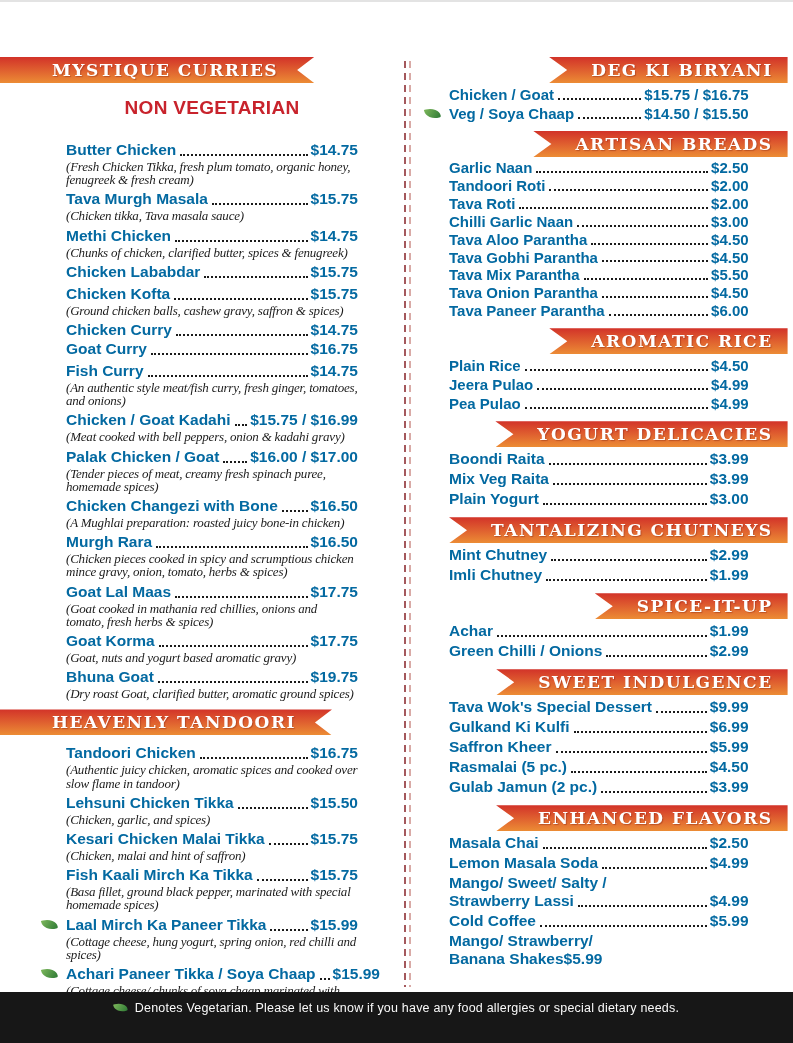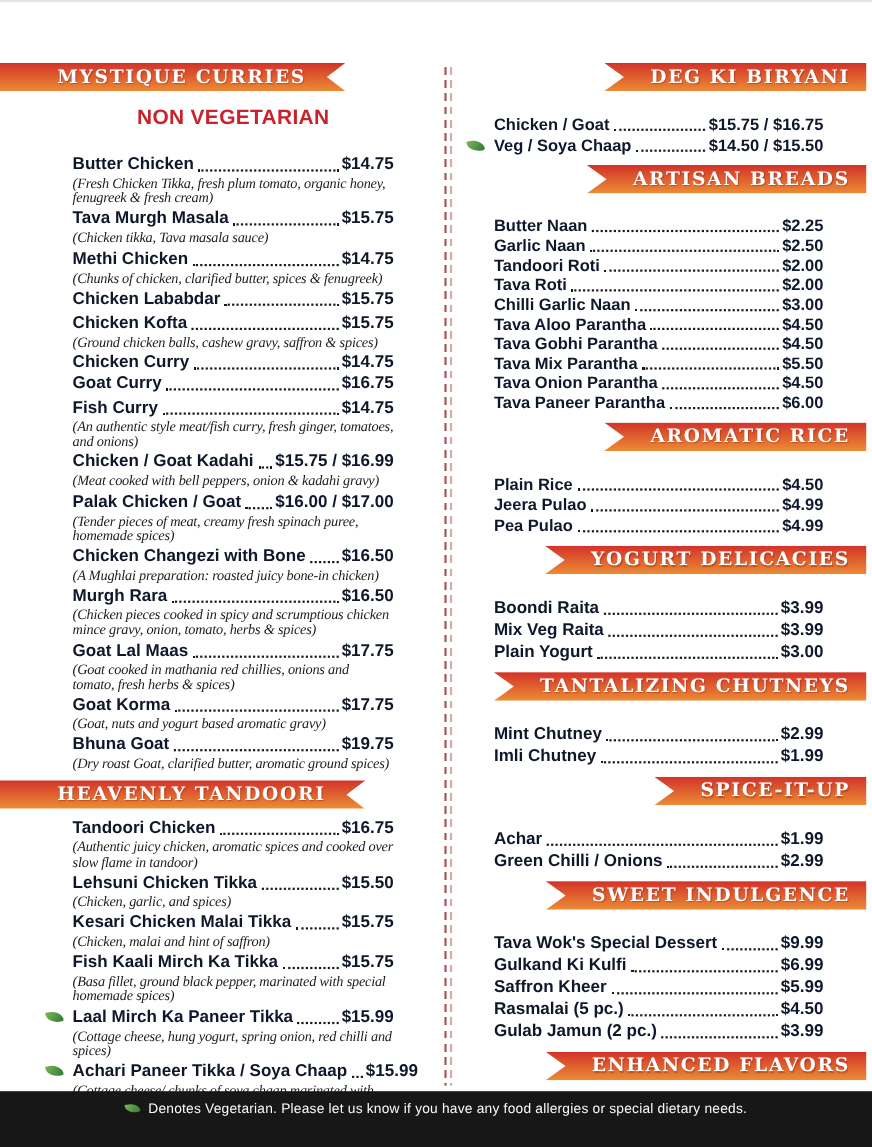--- a/index.html
+++ b/index.html
@@ -16,28 +16,28 @@
      repeating-linear-gradient(to bottom,#d9aaa6 0 7px,rgba(0,0,0,0) 7px 12px) right top/2px 100% no-repeat;}
 
   .section{display:flex;flex-direction:column;}
 
   .banner{height:26px;display:flex;align-items:center;justify-content:center;
      background:linear-gradient(#d23229,#ec8c35);color:#fff;
      font-family:"DejaVu Serif",serif;font-weight:bold;font-size:17px;letter-spacing:1.5px;
      white-space:nowrap;width:fit-content;text-shadow:1px 1px 1px rgba(110,20,10,.35);}
   .banner.left-style{margin:0 0 5px -66px;padding:0 36px 0 52px;
      clip-path:polygon(0 0,100% 0,calc(100% - 17px) 50%,100% 100%,0 100%);}
-  .banner.right-style{align-self:flex-end;margin:0 -39px 20px 0;padding:0 15px 0 42px;
+  .banner.right-style{align-self:flex-end;margin:0 -39px 1px 0;padding:0 15px 0 42px;
      clip-path:polygon(0 0,100% 0,100% 100%,0 100%,18px 50%);justify-content:center;}
   .section + .section .banner{margin-top:9px;}
 
   .subhead{color:#c8232c;font-weight:bold;font-size:19px;text-align:center;
      margin:9px 0 18px;letter-spacing:.3px;}
 
-  .row{display:flex;align-items:flex-end;font-weight:bold;font-size:15.5px;line-height:18px;color:#0f172a;}
+  .row{display:flex;align-items:flex-end;font-weight:bold;font-size:15.5px;line-height:18px;color:#0369a1;}
   .nm,.pr{white-space:nowrap;}
   .dots{flex:1;border-bottom:2.5px dotted #1a1a1a;margin:0 3px 3px 4px;min-width:10px;}
 
   .desc{font-family:Liberation Serif, serif;font-style:italic;font-size:13px;line-height:13.2px;
      color:#1b1b1b;margin-top:1px;letter-spacing:-.2px;}
 
   .item{margin-top:4px;position:relative;}
   .item.tight{margin-top:1px;text-align:center;}
   .col.right .item{margin-top:2px;}
 
@@ -275,27 +275,20 @@
               <span class="nm">Veg / Soya Chaap</span>
               <span class="dots"></span>
               <span class="pr">$14.50 / $15.50</span>
             </div>
           </div>
         </div>
         <div class="section sec-artisan-breads">
           <div class="banner right-style">
             <span class="banner-label">ARTISAN BREADS</span>
           </div>
-          <div class="item">
-            <div class="row">
-              <span class="nm">Butter Naan</span>
-              <span class="dots"></span>
-              <span class="pr">$2.25</span>
-            </div>
-          </div>
           <div class="item tight">
             <div class="row">
               <span class="nm">Garlic Naan</span>
               <span class="dots"></span>
               <span class="pr">$2.50</span>
             </div>
           </div>
           <div class="item tight">
             <div class="row">
               <span class="nm">Tandoori Roti</span>

